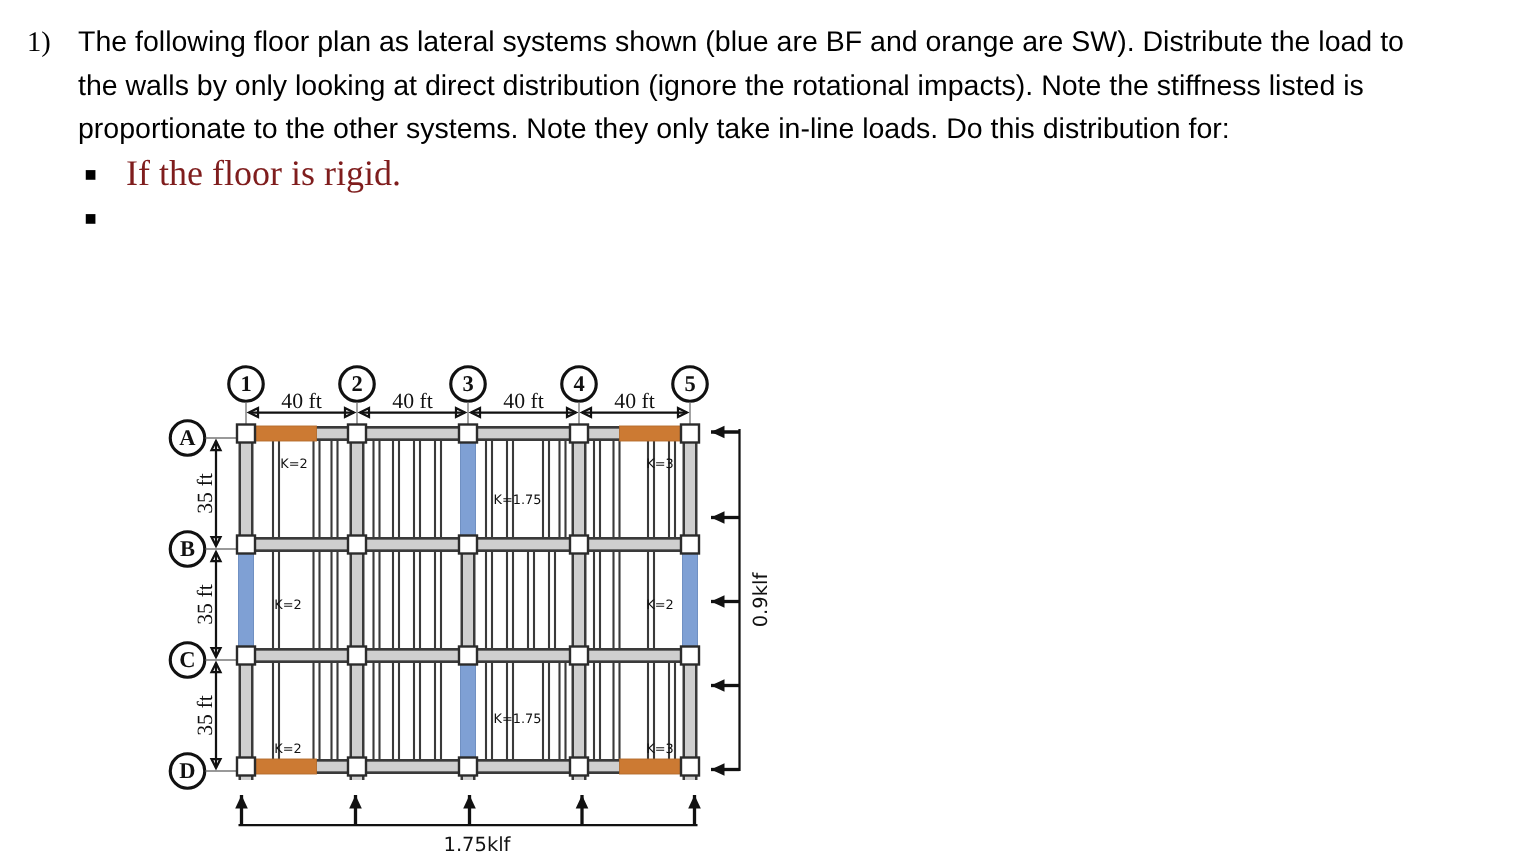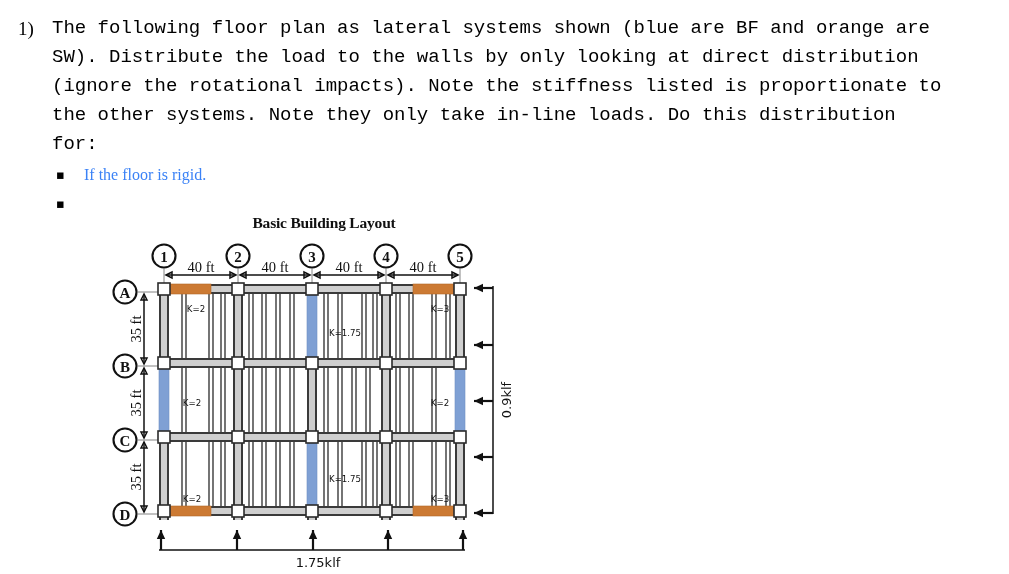--- a/index.html
+++ b/index.html
@@ -15,31 +15,31 @@
   #question{
     position:absolute; left:18px; top:14px; width:960px;
   }
   .q-row{display:flex; align-items:flex-start;}
   .q-num{
     width:34px; flex:none;
     font-family:"Liberation Serif", serif;
     font-size:19px; line-height:29px; color:#000;
   }
   .q-body{
-    font-family:Liberation Mono, monospace;
+    font-family:Liberation Sans, sans-serif;
     font-size:19px; line-height:29px; color:#000;
     width:900px;
   }
   .bullets{margin-top:1px;}
   .bullet-row{display:flex; align-items:flex-start; margin-left:38px;}
   .bullet-mark{
     width:28px; flex:none; font-size:13px; line-height:29px; color:#000;
     font-family:"DejaVu Sans", sans-serif;
   }
-  .bullet-text{font-size:16px; line-height:29px; color:#3b82f6;}
+  .bullet-text{font-size:24px; line-height:29px; color:#7f1d1d;}
 
   
   #figure{
     position:absolute; left:0px; top:214px; width:1009px; height:360px;
   }
   #fig-title{
     position:absolute; left:224px; top:0px; width:200px;
     text-align:center;
     font-family:"Liberation Serif", serif;
     font-weight:bold; font-size:15.5px; color:#111;
@@ -82,21 +82,20 @@
       <span class="bullet-text">If the floor is rigid.</span>
     </div>
     <div class="bullet-row">
       <span class="bullet-mark">▪</span>
     </div>
   </div>
 </div>
 
 <div id="figure">
 
-  <div id="fig-title">Basic Building Layout</div>
 
   <svg id="plan" width="1009" height="360" viewBox="0 0 1009 360">
 
     <defs>
 
       <linearGradient id="beamH" x1="0" y1="0" x2="0" y2="1">
         <stop offset="0%" stop-color="#3a3a3a"></stop>
         <stop offset="16%" stop-color="#3a3a3a"></stop>
         <stop offset="18%" stop-color="#cfcfcf"></stop>
         <stop offset="82%" stop-color="#cfcfcf"></stop>

